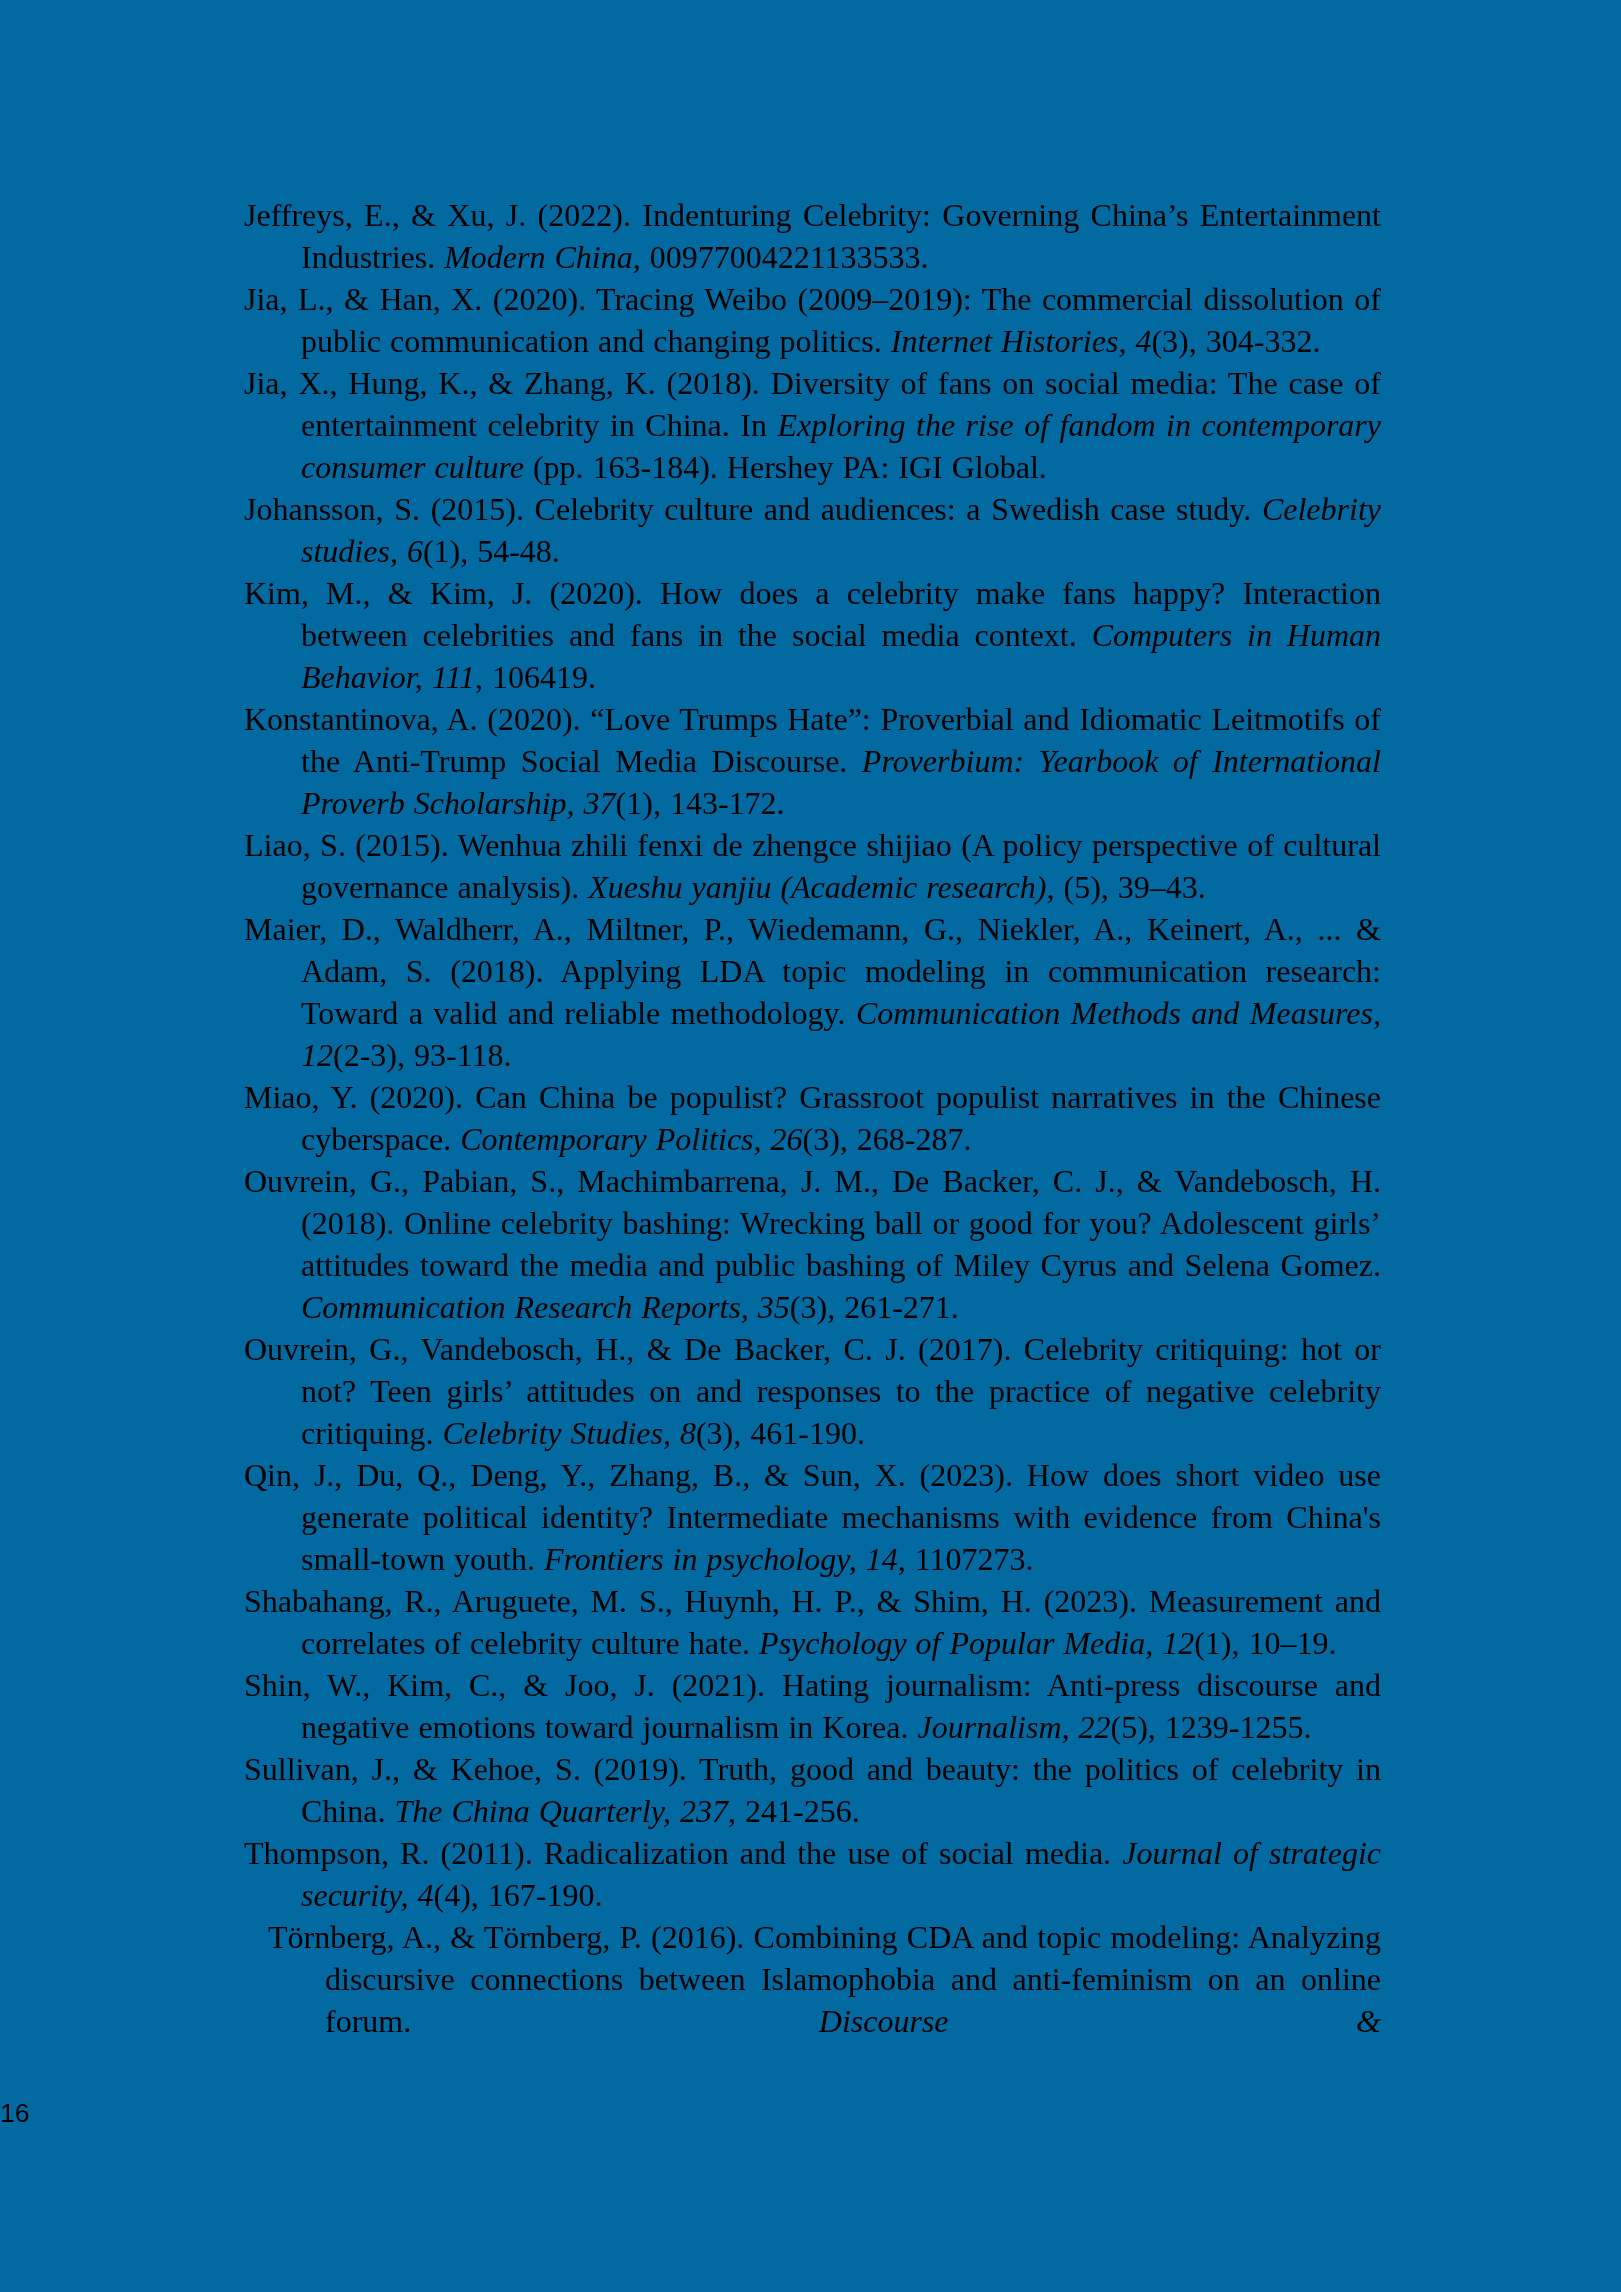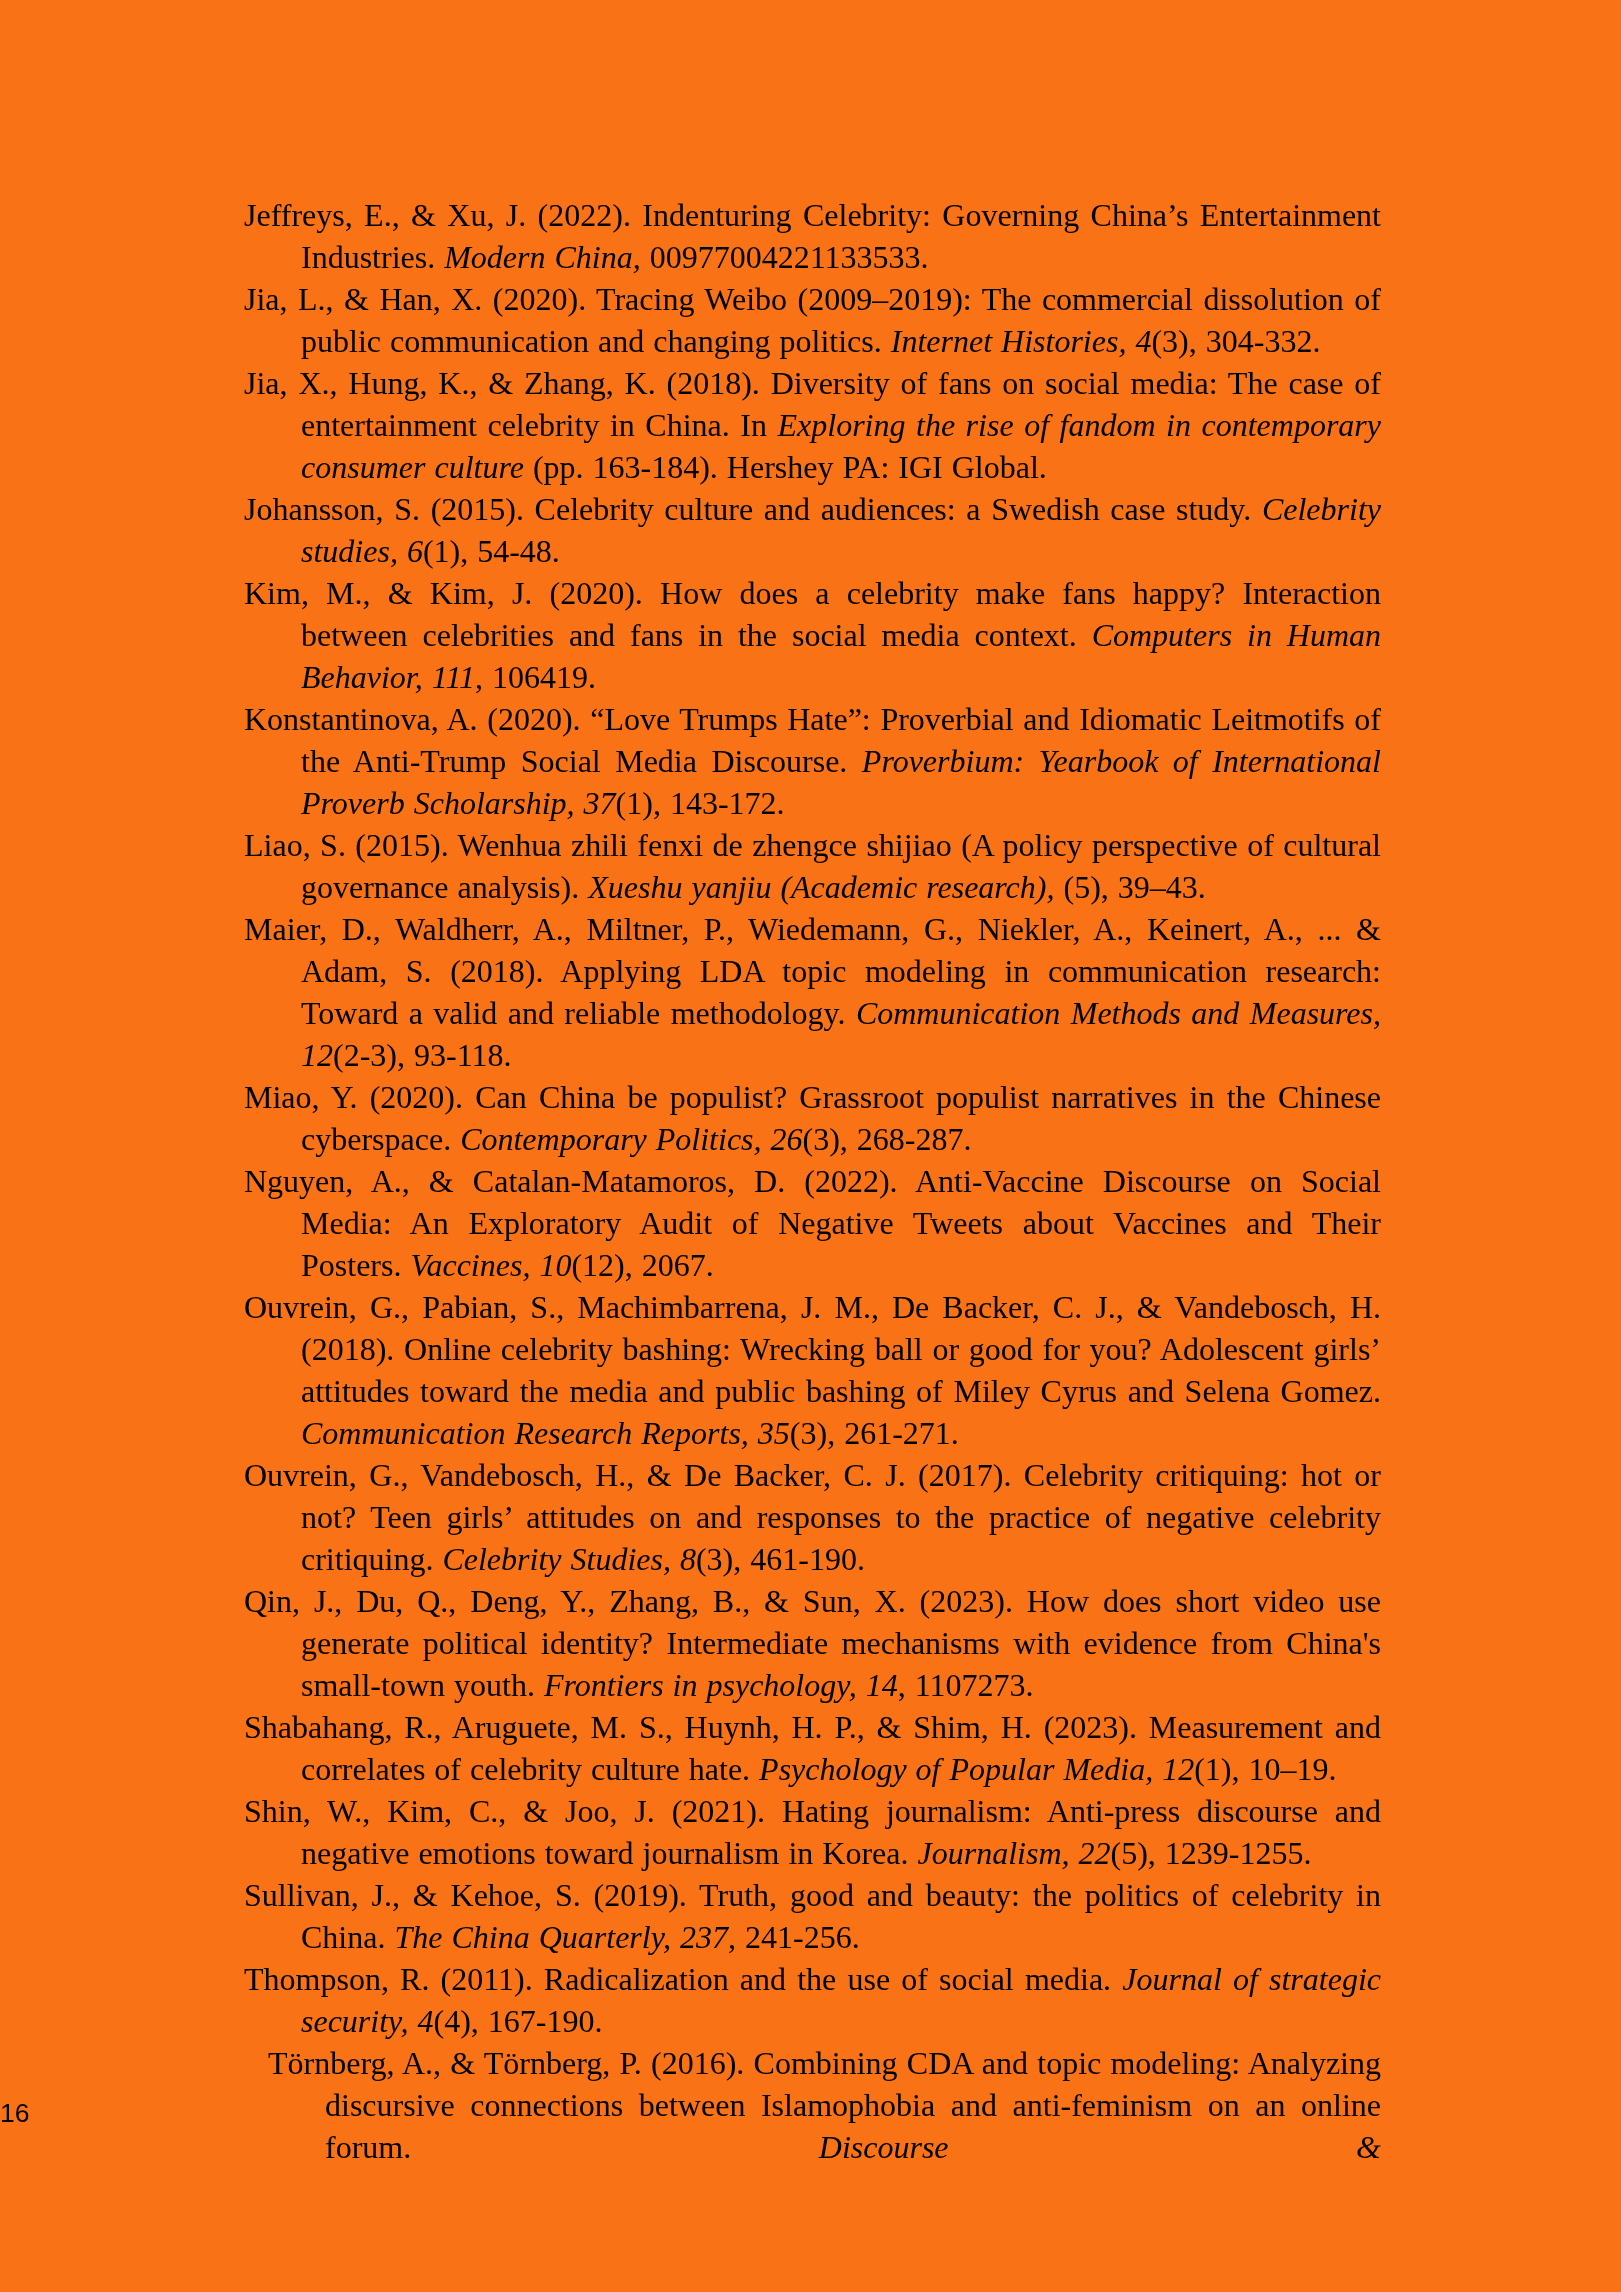--- a/index.html
+++ b/index.html
@@ -4,21 +4,21 @@
 <style>
   html, body {
     margin: 0;
     padding: 0;
     background: #ffffff;
   }
   .page {
     position: relative;
     width: 1621px;
     height: 2293px;
-    background: #f97316;
+    background: #0369a1;
     color: #000000;
     font-family: "Liberation Serif", serif;
     overflow: hidden;
   }
   .refs {
     position: absolute;
     left: 244px;
     top: 194px;
     width: 1137px;
   }
@@ -57,21 +57,20 @@
   <div class="refs">
       <p class="ref"><span class="">Jeffreys, E., &amp; Xu, J. (2022). Indenturing Celebrity: Governing China’s Entertainment Industries. </span><span class="it">Modern China,</span><span class=""> 00977004221133533.</span></p>
       <p class="ref"><span class="">Jia, L., &amp; Han, X. (2020). Tracing Weibo (2009–2019): The commercial dissolution of public communication and changing politics. </span><span class="it">Internet Histories, 4</span><span class="">(3), 304-332.</span></p>
       <p class="ref"><span class="">Jia, X., Hung, K., &amp; Zhang, K. (2018). Diversity of fans on social media: The case of entertainment celebrity in China. In </span><span class="it">Exploring the rise of fandom in contemporary consumer culture</span><span class=""> (pp. 163-184). Hershey PA: IGI Global.</span></p>
       <p class="ref"><span class="">Johansson, S. (2015). Celebrity culture and audiences: a Swedish case study. </span><span class="it">Celebrity studies, 6</span><span class="">(1), 54-48.</span></p>
       <p class="ref"><span class="">Kim, M., &amp; Kim, J. (2020). How does a celebrity make fans happy? Interaction between celebrities and fans in the social media context. </span><span class="it">Computers in Human Behavior, 111</span><span class="">, 106419.</span></p>
       <p class="ref"><span class="">Konstantinova, A. (2020). “Love Trumps Hate”: Proverbial and Idiomatic Leitmotifs of the Anti-Trump Social Media Discourse. </span><span class="it">Proverbium: Yearbook of International Proverb Scholarship, 37</span><span class="">(1), 143-172.</span></p>
       <p class="ref"><span class="">Liao, S. (2015). Wenhua zhili fenxi de zhengce shijiao (A policy perspective of cultural governance analysis). </span><span class="it">Xueshu yanjiu (Academic research),</span><span class=""> (5), 39–43.</span></p>
       <p class="ref"><span class="">Maier, D., Waldherr, A., Miltner, P., Wiedemann, G., Niekler, A., Keinert, A., ... &amp; Adam, S. (2018). Applying LDA topic modeling in communication research: Toward a valid and reliable methodology. </span><span class="it">Communication Methods and Measures, 12</span><span class="">(2-3), 93-118.</span></p>
       <p class="ref"><span class="">Miao, Y. (2020). Can China be populist? Grassroot populist narratives in the Chinese cyberspace. </span><span class="it">Contemporary Politics, 26</span><span class="">(3), 268-287.</span></p>
-      <p class="ref"><span class="">Nguyen, A., &amp; Catalan-Matamoros, D. (2022). Anti-Vaccine Discourse on Social Media: An Exploratory Audit of Negative Tweets about Vaccines and Their Posters. </span><span class="it">Vaccines, 10</span><span class="">(12), 2067.</span></p>
       <p class="ref"><span class="">Ouvrein, G., Pabian, S., Machimbarrena, J. M., De Backer, C. J., &amp; Vandebosch, H. (2018). Online celebrity bashing: Wrecking ball or good for you? Adolescent girls’ attitudes toward the media and public bashing of Miley Cyrus and Selena Gomez. </span><span class="it">Communication Research Reports, 35</span><span class="">(3), 261-271.</span></p>
       <p class="ref"><span class="">Ouvrein, G., Vandebosch, H., &amp; De Backer, C. J. (2017). Celebrity critiquing: hot or not? Teen girls’ attitudes on and responses to the practice of negative celebrity critiquing. </span><span class="it">Celebrity Studies, 8</span><span class="">(3), 461-190.</span></p>
       <p class="ref"><span class="">Qin, J., Du, Q., Deng, Y., Zhang, B., &amp; Sun, X. (2023). How does short video use generate political identity? Intermediate mechanisms with evidence from China's small-town youth. </span><span class="it">Frontiers in psychology, 14</span><span class="">, 1107273.</span></p>
       <p class="ref"><span class="">Shabahang, R., Aruguete, M. S., Huynh, H. P., &amp; Shim, H. (2023). Measurement and correlates of celebrity culture hate. </span><span class="it">Psychology of Popular Media, 12</span><span class="">(1), 10–19.</span></p>
       <p class="ref"><span class="">Shin, W., Kim, C., &amp; Joo, J. (2021). Hating journalism: Anti-press discourse and negative emotions toward journalism in Korea. </span><span class="it">Journalism, 22</span><span class="">(5), 1239-1255.</span></p>
       <p class="ref"><span class="">Sullivan, J., &amp; Kehoe, S. (2019). Truth, good and beauty: the politics of celebrity in China. </span><span class="it">The China Quarterly, 237</span><span class="">, 241-256.</span></p>
       <p class="ref"><span class="">Thompson, R. (2011). Radicalization and the use of social media. </span><span class="it">Journal of strategic security, 4</span><span class="">(4), 167-190.</span></p>
       <p class="ref"><span class="">Törnberg, A., &amp; Törnberg, P. (2016). Combining CDA and topic modeling: Analyzing discursive connections between Islamophobia and anti-feminism on an online forum. </span><span class="it">Discourse &amp;</span></p>
     </div>
   <div class="page-number">16</div>

